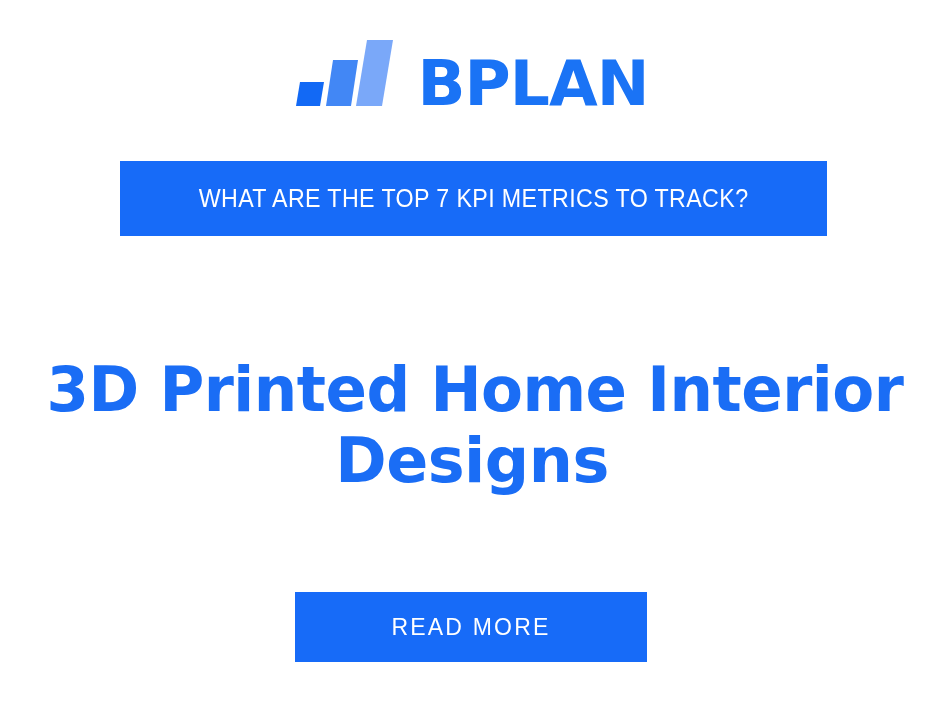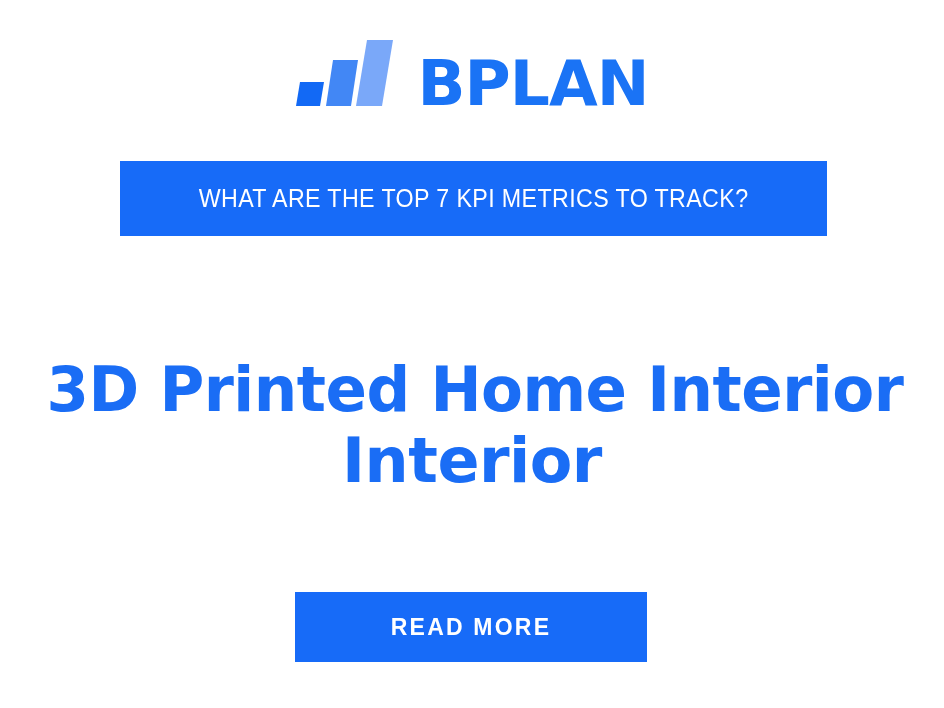--- a/index.html
+++ b/index.html
@@ -115,21 +115,21 @@
     align-items: center;
     justify-content: center;
     cursor: pointer;
     padding: 0;
     box-sizing: border-box;
   }
   .read-more-label {
     color: #ffffff;
     font-family: "Liberation Sans", sans-serif;
     font-size: 23px;
-    font-weight: bold;
+    font-weight: normal;
     letter-spacing: 2.2px;
     white-space: nowrap;
   }
 </style>
 </head>
 <body>
 
 <div class="card">
 
   <div class="logo-row">
@@ -142,20 +142,20 @@
     </span>
     <span class="logo-word">BPLAN</span>
   </div>
 
   <div class="banner">
     <span class="banner-text">WHAT ARE THE TOP 7 KPI METRICS TO TRACK?</span>
   </div>
 
   <h1 class="title">
     <span class="title-line title-line-1">3D Printed Home Interior</span>
-    <span class="title-line title-line-2">Interior</span>
+    <span class="title-line title-line-2">Designs</span>
   </h1>
 
   <button class="read-more">
     <span class="read-more-label">READ MORE</span>
   </button>
 
 </div>
 
 </body></html>

